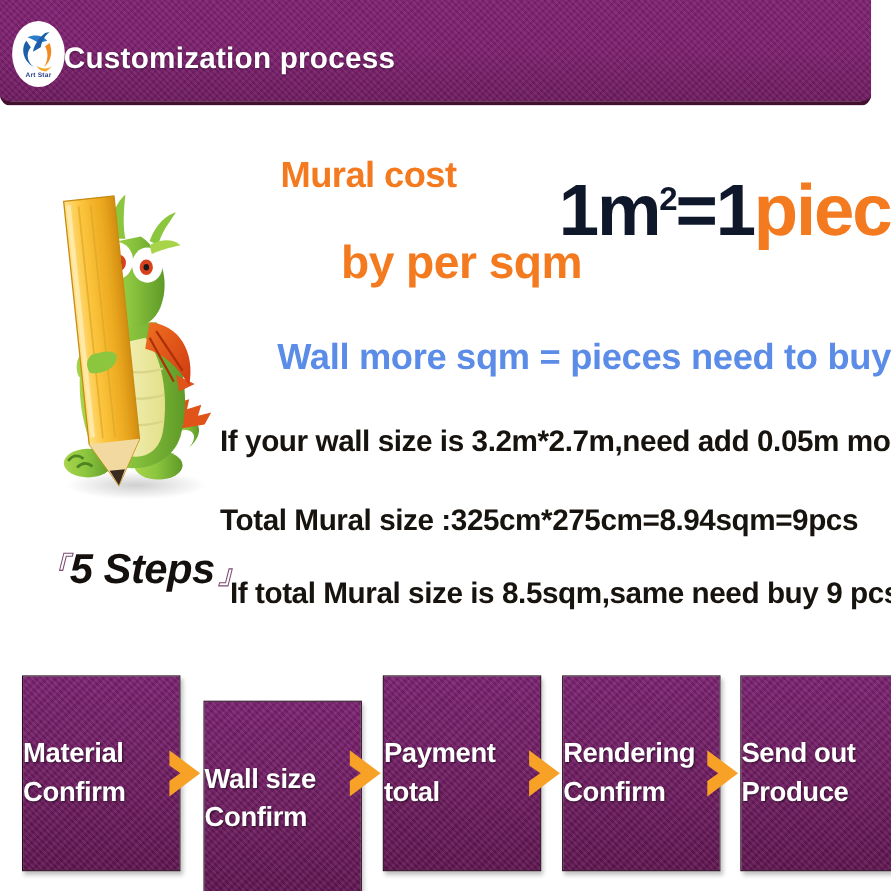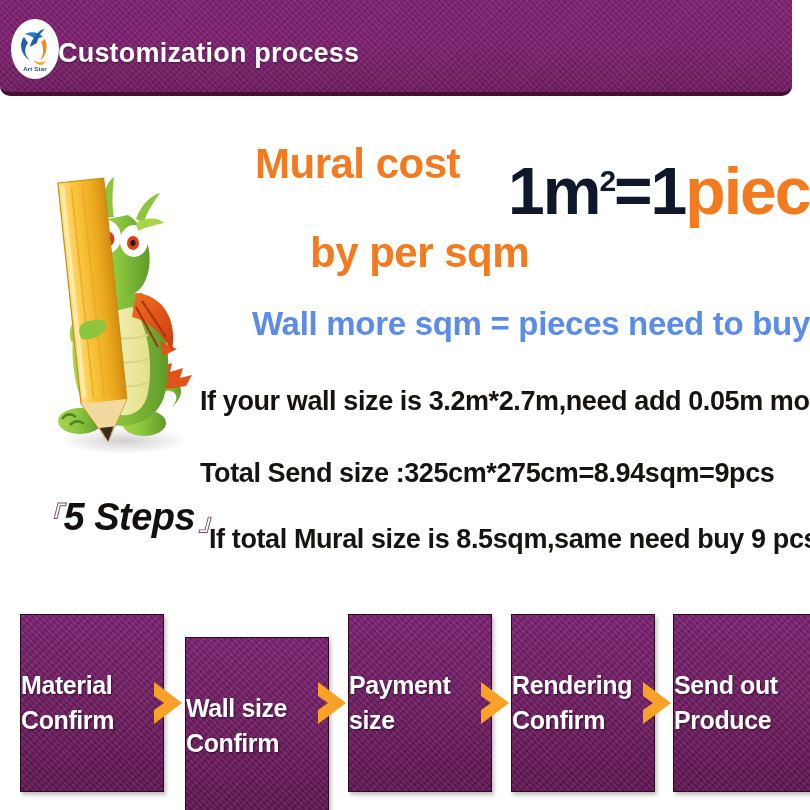--- a/index.html
+++ b/index.html
@@ -62,28 +62,28 @@
   #mascot {
     position: absolute;
     left: 32px; top: 145px;
     width: 180px; height: 320px;
   }
 
   
   #mural-cost-line1 {
     position: absolute;
     left: 255px; top: 140px;
-    font-size: 42px; font-weight: bold;
+    font-size: 33px; font-weight: bold;
     color: #f47a20;
     white-space: nowrap;
     letter-spacing: -.5px;
   }
   #mural-cost-line2 {
     position: absolute;
-    left: 310px; top: 229px;
+    left: 310px; top: 215px;
     font-size: 42px; font-weight: bold;
     color: #f47a20;
     white-space: nowrap;
     letter-spacing: -.5px;
   }
   #formula {
     position: absolute;
     left: 508px; top: 158px;
     font-size: 66px; font-weight: bold;
     white-space: nowrap;
@@ -287,21 +287,21 @@
 <div id="mural-cost-line1">Mural cost</div>
 <div id="mural-cost-line2">by per sqm</div>
 
 <div id="formula">
   <span class="blue">1m</span><sup class="blue">2</sup><span class="blue">=1</span><span class="orange">piece</span>
 </div>
 
 <div id="subheadline">Wall more sqm = pieces need to buy</div>
 
 <div class="body-line" id="body-line-1">If your wall size is 3.2m*2.7m,need add 0.05m more</div>
-<div class="body-line" id="body-line-2">Total Send size :325cm*275cm=8.94sqm=9pcs</div>
+<div class="body-line" id="body-line-2">Total Mural size :325cm*275cm=8.94sqm=9pcs</div>
 <div class="body-line" id="body-line-3">If total Mural size is 8.5sqm,same need buy 9 pcs</div>
 
 <div id="five-steps">
   <span class="bracket">『</span><span>5 Steps</span><span class="bracket">』</span>
 </div>
 
 <div id="step-flow">
 
   <div class="step-box" id="step-box-0">
     <div class="step-label">Material</div>
@@ -316,21 +316,21 @@
     <div class="step-label">Wall size</div>
     <div class="step-label">Confirm</div>
   </div>
 
   <svg class="step-arrow" id="step-arrow-1" viewBox="0 0 36 46">
     <path d="M2 2 L30 23 L2 44 L2 30 L12 23 L2 16 Z" fill="#f7a127"></path>
   </svg>
 
   <div class="step-box" id="step-box-2">
     <div class="step-label">Payment</div>
-    <div class="step-label">size</div>
+    <div class="step-label">total</div>
   </div>
 
   <svg class="step-arrow" id="step-arrow-2" viewBox="0 0 36 46">
     <path d="M2 2 L30 23 L2 44 L2 30 L12 23 L2 16 Z" fill="#f7a127"></path>
   </svg>
 
   <div class="step-box" id="step-box-3">
     <div class="step-label">Rendering</div>
     <div class="step-label">Confirm</div>
   </div>

